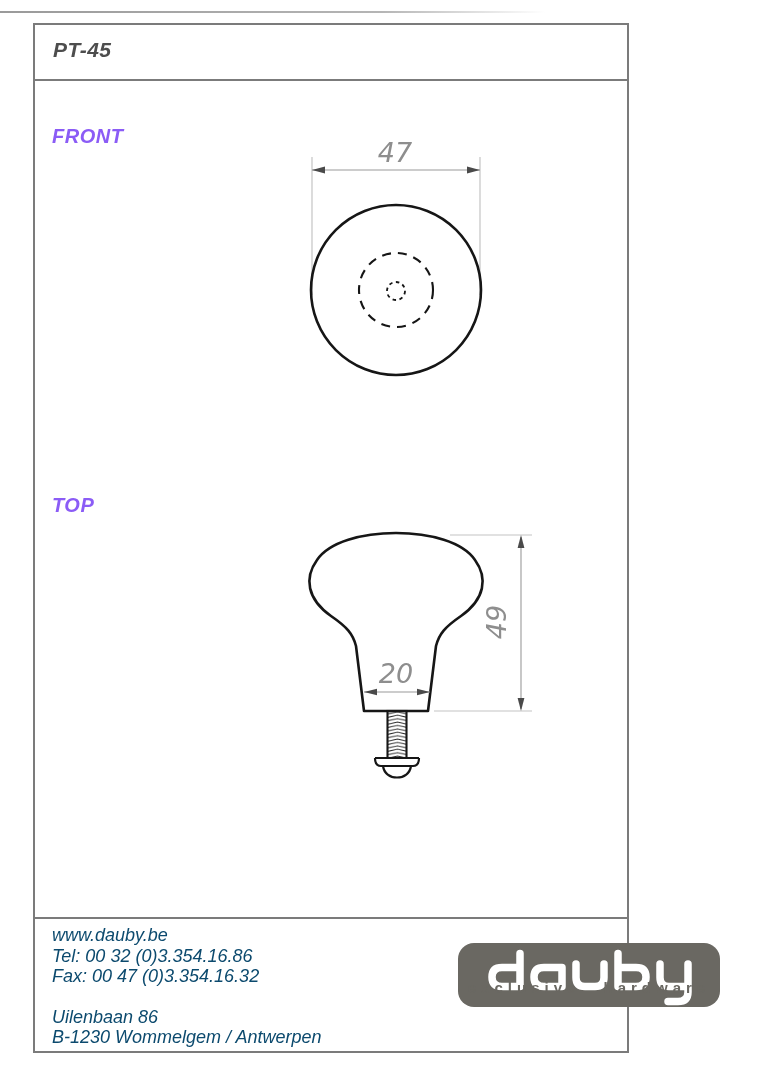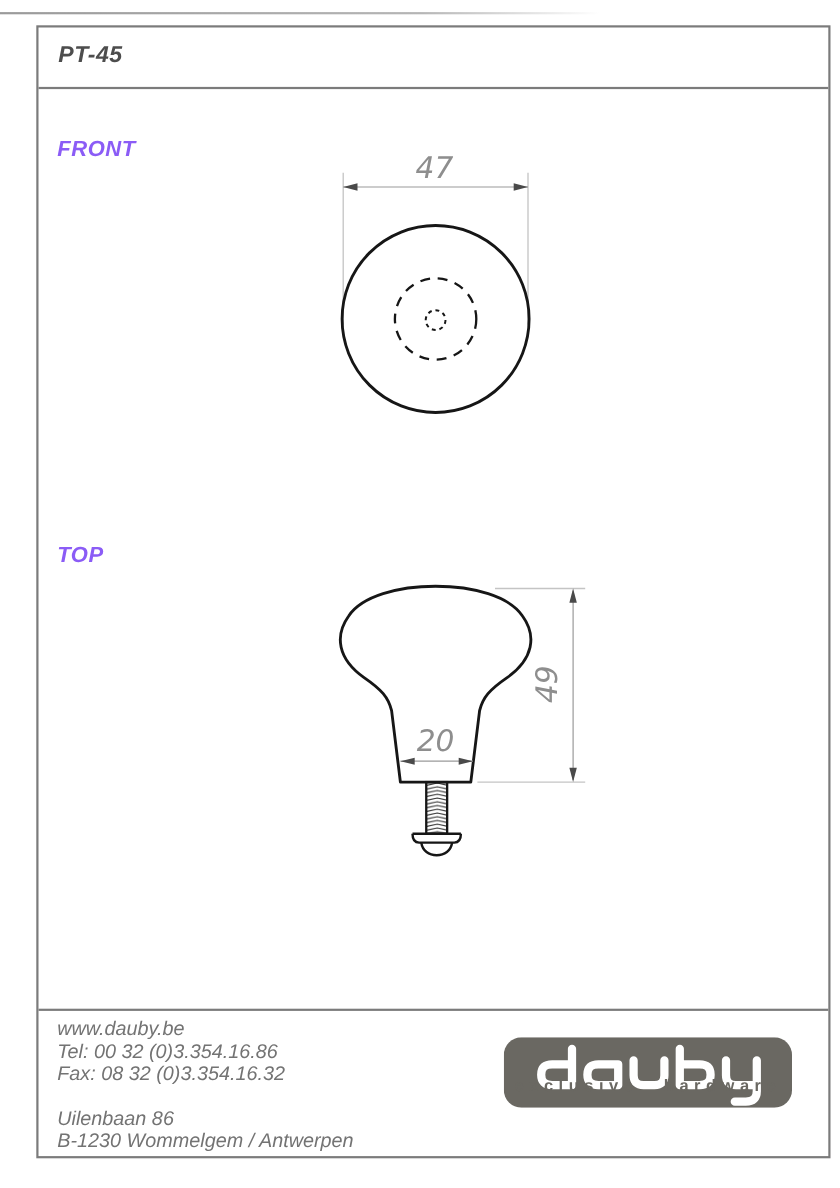--- a/index.html
+++ b/index.html
@@ -1,34 +1,34 @@
 <!DOCTYPE html>
 <html><head>
 <meta charset="utf-8">
 <style>
   html,body{margin:0;padding:0;background:#ffffff;}
   .page{position:relative;width:764px;height:1080px;background:#fff;overflow:hidden;
         font-family:"Liberation Sans","DejaVu Sans",sans-serif;}
   .scan-line{position:absolute;top:11px;left:0;width:545px;height:2px;
         background:linear-gradient(to right,#9a9a9a 0%,#b5b5b5 70%,rgba(255,255,255,0) 100%);}
-  .sheet-frame{position:absolute;left:33px;top:23px;width:722px;height:1030px;
+  .sheet-frame{position:absolute;left:33px;top:23px;width:596px;height:1030px;
         border:2px solid #7b7b7b;box-sizing:border-box;background:#fff;}
   .divider{position:absolute;left:0;right:0;height:2px;background:#7b7b7b;}
   .divider.d1{top:54px;}
   .divider.d2{top:892px;}
   .product-code{position:absolute;left:18px;top:13px;height:30px;
         font-style:italic;font-weight:bold;font-size:21px;color:#4d4d4d;letter-spacing:.5px;}
   .view-label{position:absolute;left:17px;font-style:italic;font-weight:bold;
         font-size:20px;color:#8b5cf6;letter-spacing:.5px;}
   .view-label.front{top:100px;}
   .view-label.top{top:469px;}
   .drawing-svg{position:absolute;left:0;top:56px;width:698px;height:834px;}
   .dim{font-family:"DejaVu Sans",sans-serif;font-style:italic;font-size:27px;fill:#8e8e8e;}
   .footer-contact{position:absolute;left:17px;top:900px;font-style:italic;
-        font-size:18px;line-height:20.5px;color:#737373;}
+        font-size:18px;line-height:20.5px;color:#0c4a6e;}
   .footer-contact .block2{margin-top:20px;}
   .brand-logo{position:absolute;left:423px;top:918px;width:262px;height:64px;}
   .brand-tagline{position:absolute;left:414px;top:954px;width:280px;text-align:center;
         font-size:15px;letter-spacing:5px;word-spacing:14px;color:#6a6862;font-weight:bold;}
 </style>
 </head>
 <body>
 
 <div class="page">
   <div class="scan-line"></div>
@@ -91,21 +91,21 @@
           <text class="dim" x="506" y="622" text-anchor="middle" transform="rotate(-90 506 622)">49</text>
         </g>
       </g>
     </svg>
 
     <div class="divider d2"></div>
 
     <div class="footer-contact">
       <div>www.dauby.be</div>
       <div>Tel: 00 32 (0)3.354.16.86</div>
-      <div>Fax: 08 32 (0)3.354.16.32</div>
+      <div>Fax: 00 47 (0)3.354.16.32</div>
       <div class="block2">Uilenbaan 86</div>
       <div>B-1230 Wommelgem / Antwerpen</div>
     </div>
 
     <svg class="brand-logo" viewBox="0 0 262 64">
       <rect x="0" y="0" width="262" height="64" rx="16" fill="#6a6862"></rect>
       <g fill="none" stroke="#ffffff" stroke-width="7.5" stroke-linecap="round" stroke-linejoin="round">
 
         <path d="M62,10.5 V43.5 M62,24.5 H44 Q34,24.5 34,34 Q34,43.5 44,43.5 H62"></path>
 

